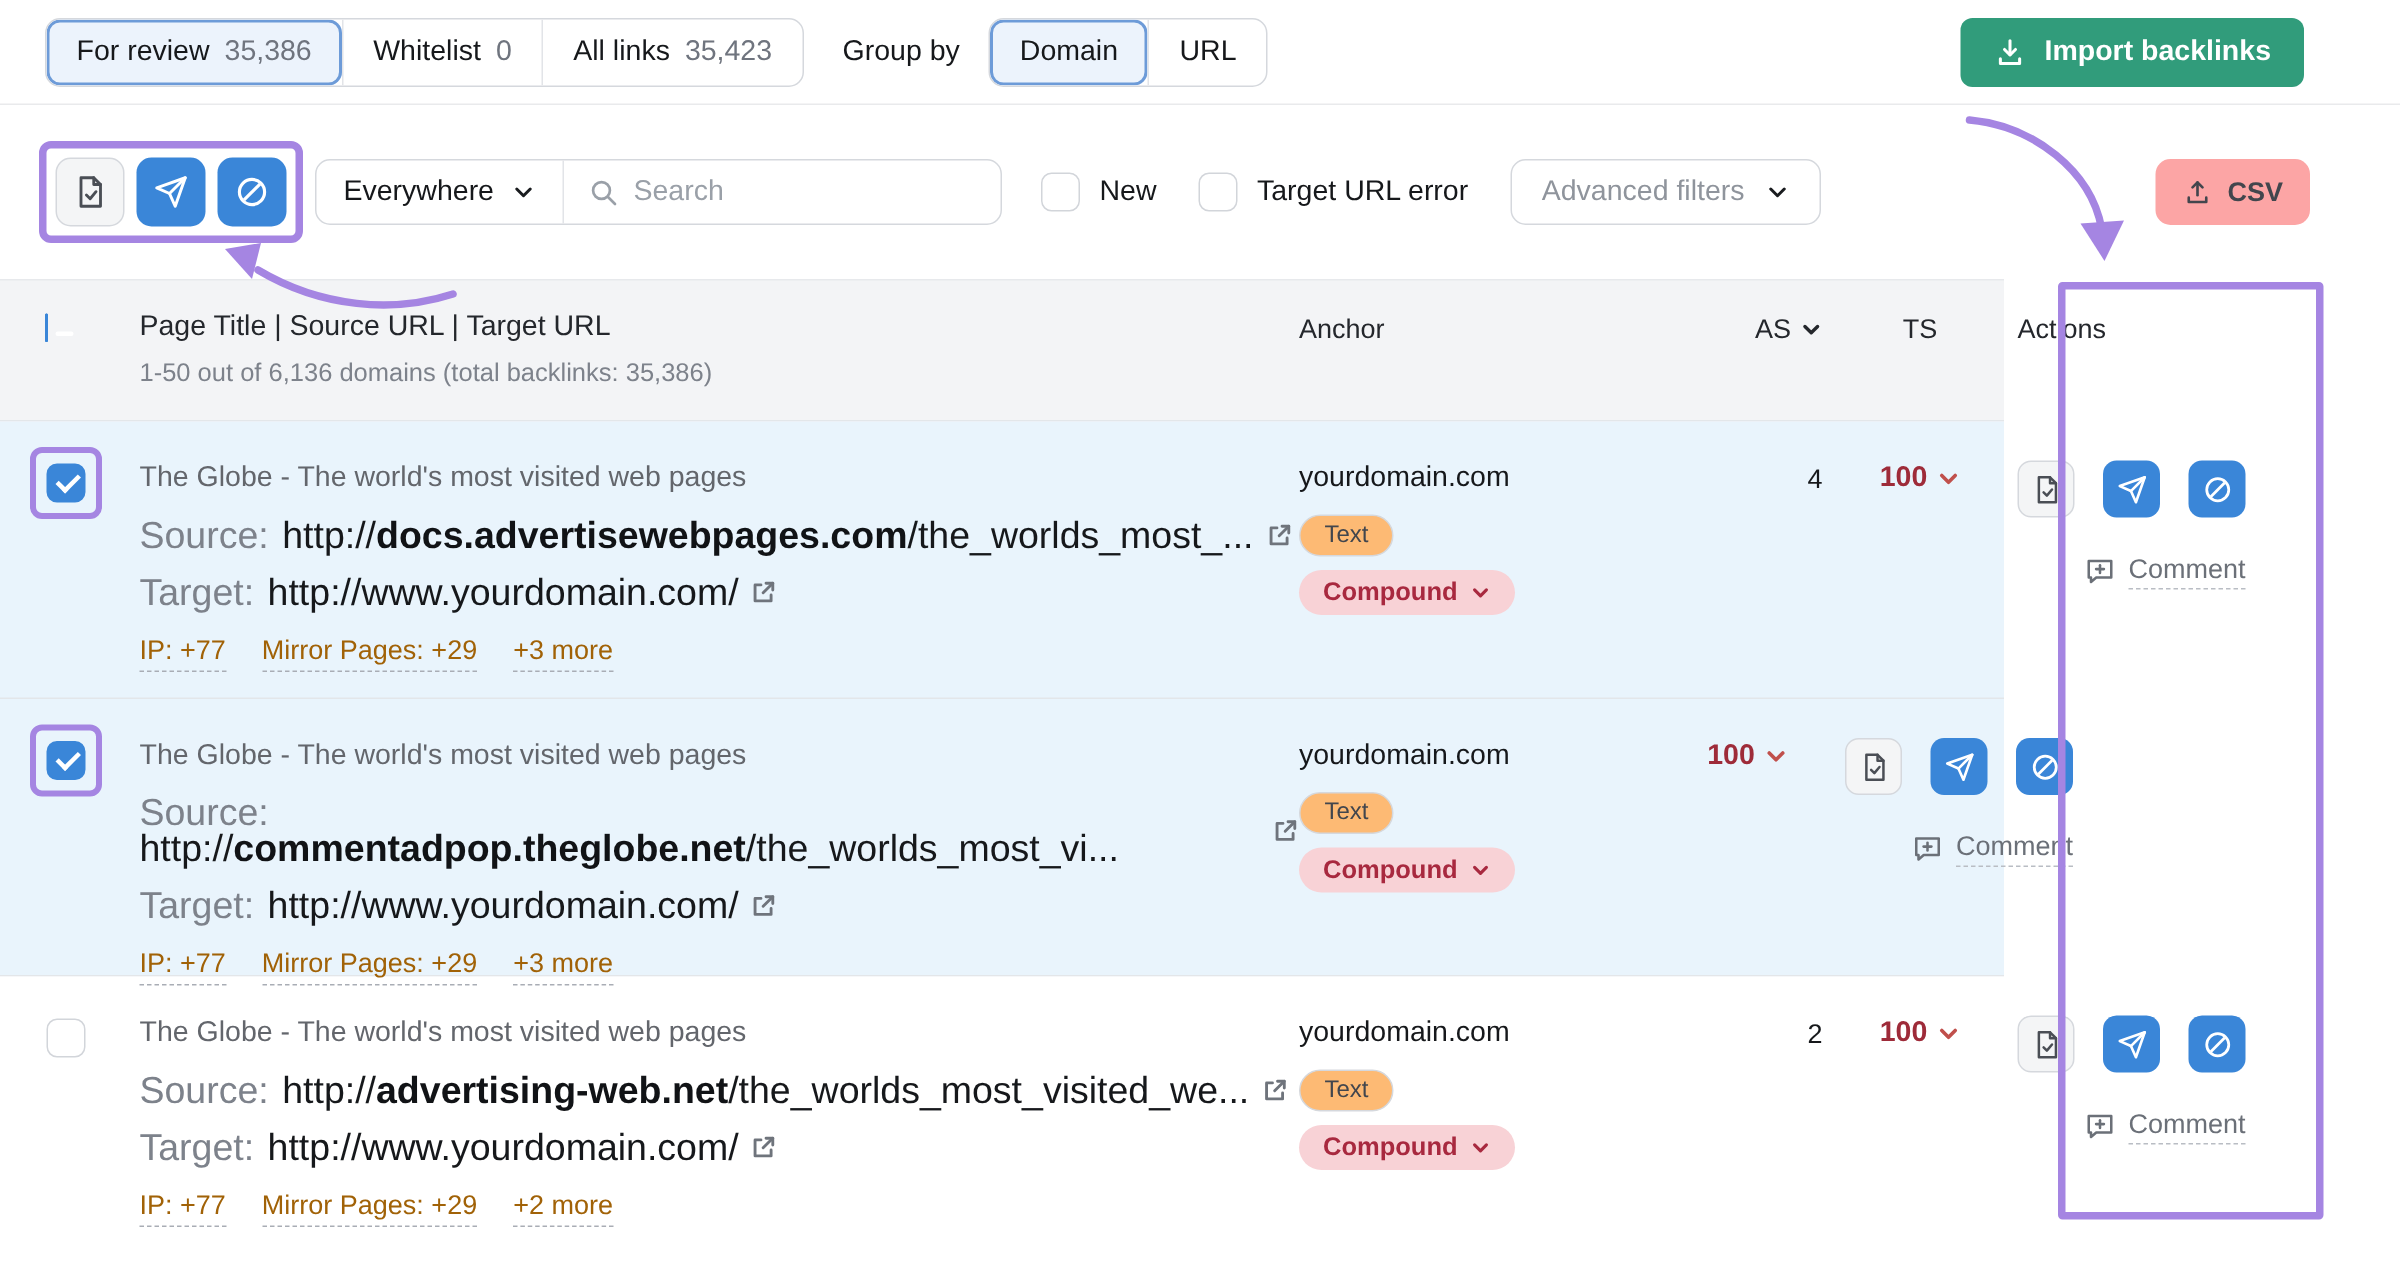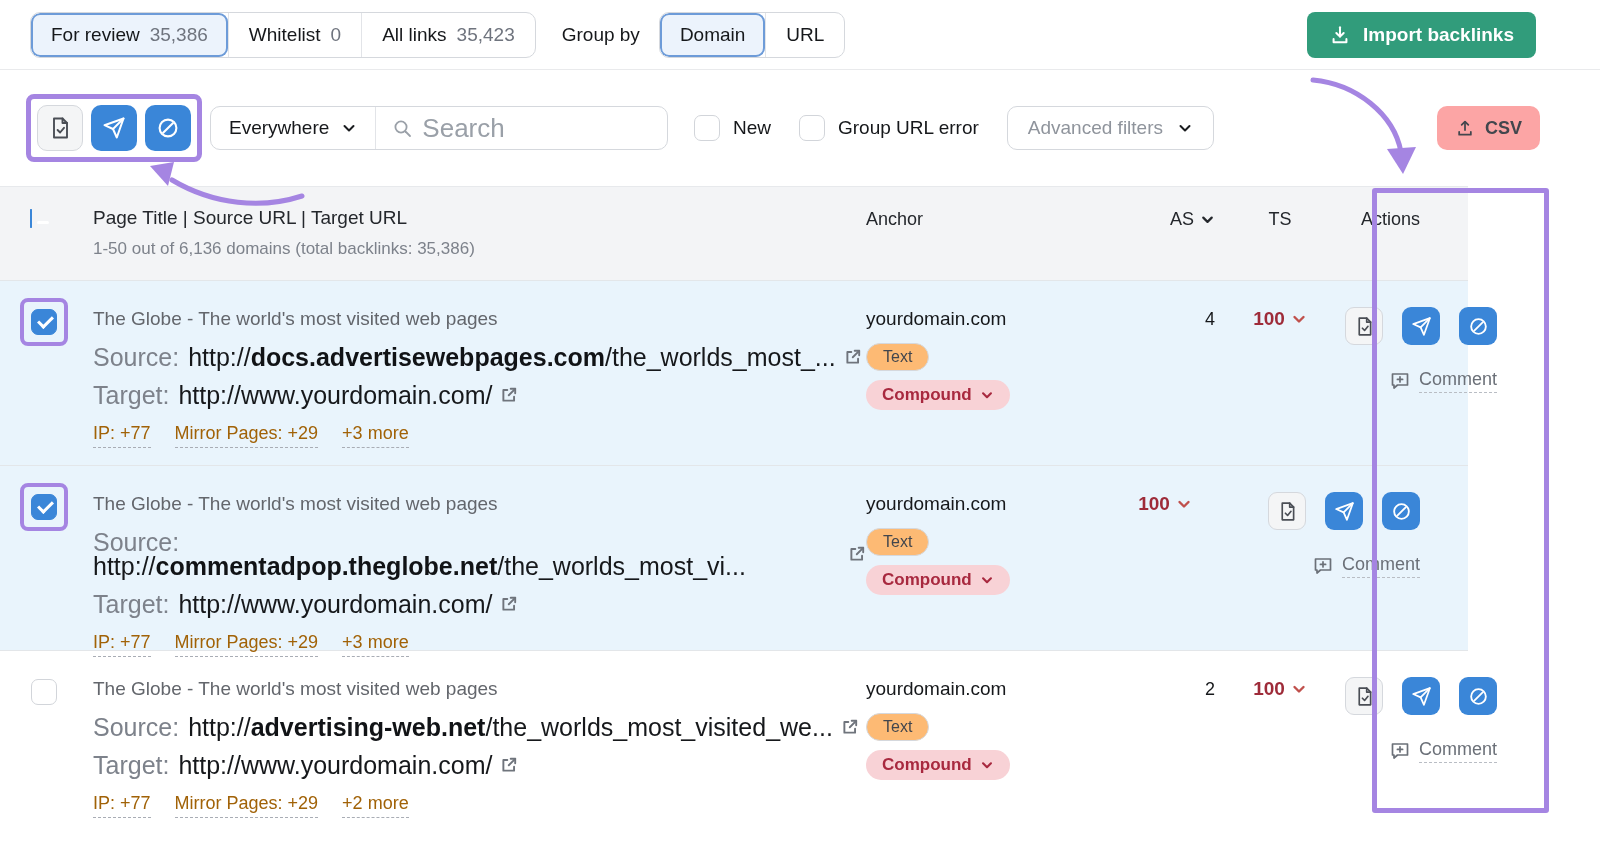--- a/index.html
+++ b/index.html
@@ -31,21 +31,21 @@
               border:5px solid #a585e2; border-radius:8px; }
   .icon-btn { width:46px; height:46px; border-radius:10px; display:flex;
               align-items:center; justify-content:center; cursor:pointer; border:none; }
   .icon-btn.gray { background:#f4f5f6; border:1px solid #d5d8dd; }
   .icon-btn.blue { background:#3a86d8; }
   .scope-search { margin-left:8px; display:flex; align-items:center; height:44px; width:458px;
                   border:1px solid #d5d8dd; border-radius:10px; background:#fff; }
   .scope { display:flex; align-items:center; gap:12px; padding:0 18px; height:100%;
            font-size:19px; cursor:pointer; border-right:1px solid #e2e4e8; }
   .searchwrap { display:flex; align-items:center; gap:10px; padding:0 16px; flex:1; }
-  .searchwrap input { border:none; outline:none; font-size:26px; width:100%;
+  .searchwrap input { border:none; outline:none; font-size:19px; width:100%;
                       font-family:inherit; color:#16181b; background:transparent; }
   .searchwrap input::placeholder { color:#9aa0a8; }
   .check-group { display:flex; align-items:center; gap:13px; cursor:pointer; }
   .check-group .label { font-size:19px; color:#16181b; }
   .checkbox { width:26px; height:26px; border:1px solid #d2d5da; border-radius:7px; background:#fff;
               position:relative; cursor:pointer; flex:none; }
   .checkbox.checked { background:#3a86d8; border-color:#3a86d8; }
   .checkbox.checked::after { content:""; position:absolute; left:6px; top:6px; width:12px; height:6px;
               border-left:3px solid #fff; border-bottom:3px solid #fff; transform:rotate(-45deg); }
   .checkbox.indet { background:#3a86d8; border-color:#3a86d8; }
@@ -53,21 +53,21 @@
               background:#fff; border-radius:2px; }
   .ml28 { margin-left:28px; } .ml26 { margin-left:26px; }
   .btn-advanced { margin-left:28px; display:flex; align-items:center; gap:14px; height:44px;
                   padding:0 20px; border:1px solid #d5d8dd; border-radius:10px; background:#fff;
                   font-size:19px; color:#8f949c; font-family:inherit; cursor:pointer; }
   .btn-csv { margin-left:auto; display:flex; align-items:center; gap:10px; height:44px;
              padding:0 18px; background:#fca5a5; border:none; border-radius:10px;
              font-size:18px; font-weight:600; color:#42464d; font-family:inherit; cursor:pointer; }
 
   
-  .table { position:absolute; left:0; top:186px; width:1468px; height:663px; }
+  .table { position:absolute; left:0; top:186px; width:1336px; height:663px; }
   .thead { display:flex; height:95px; background:#f3f4f6;
            border-top:1px solid #e7e9ec; border-bottom:1px solid #e3e6e9; }
   .col-cb { width:93px; flex:none; padding-left:30px; }
   .col-main { width:773px; flex:none; }
   .col-anchor { width:234px; flex:none; }
   .col-as { width:115px; flex:none; text-align:right; }
   .col-ts { width:130px; flex:none; text-align:center; }
   .col-actions { flex:1; text-align:right; padding-right:48px; }
   .thead .col-cb { padding-top:23px; }
   .thead .col-main { padding-top:20px; }
@@ -210,21 +210,21 @@
     </div>
   </div>
 
   <div class="check-group ml26">
     <span class="checkbox"></span>
     <span class="label">New</span>
   </div>
 
   <div class="check-group ml28">
     <span class="checkbox"></span>
-    <span class="label">Group URL error</span>
+    <span class="label">Target URL error</span>
   </div>
 
   <button class="btn-advanced">
     <span>Advanced filters</span>
     <span style="display:flex">
       <svg width="16" height="16" viewBox="0 0 16 16" fill="none" stroke="#1a1c1f" stroke-width="2" stroke-linecap="round" stroke-linejoin="round">
           <path d="M3.5 6 L8 10.5 L12.5 6"></path>
         </svg>
     </span>
   </button>

